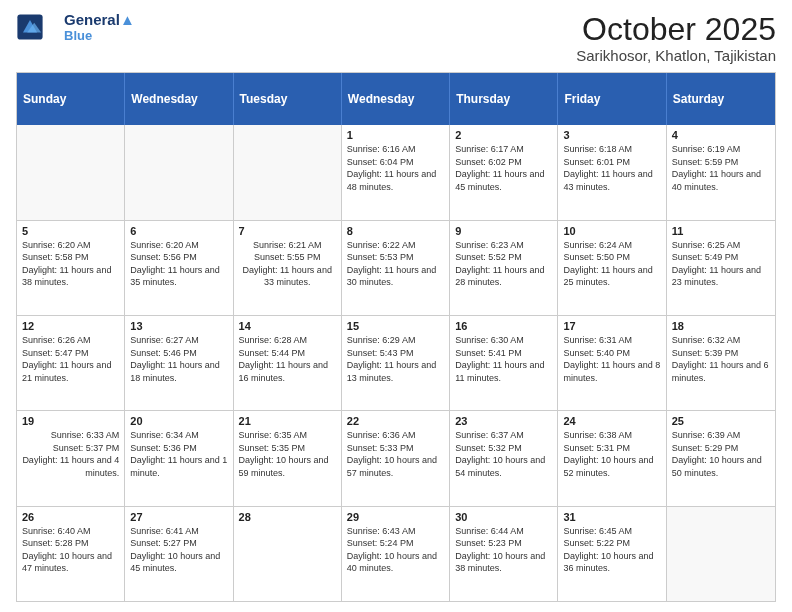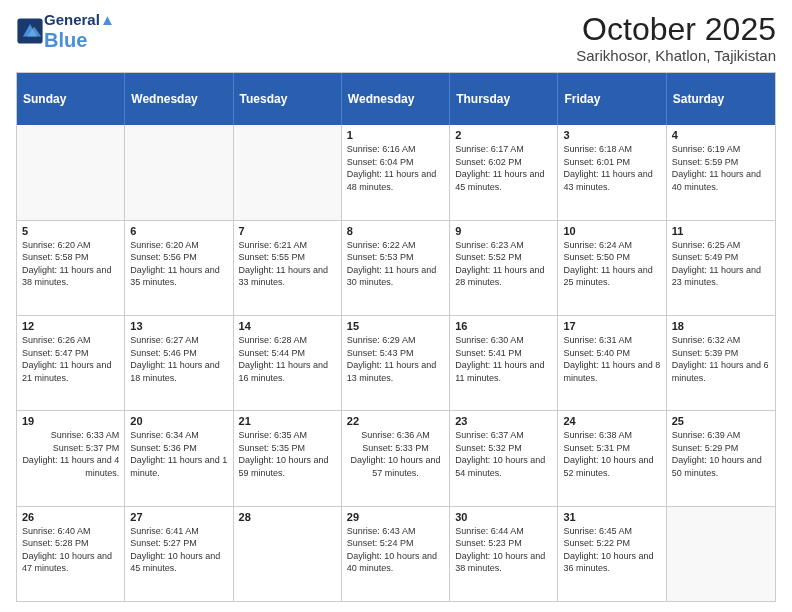--- a/index.html
+++ b/index.html
@@ -19,21 +19,21 @@
     }
     .header {
       display: flex;
       align-items: flex-start;
       justify-content: space-between;
       margin-bottom: 8px;
     }
     .logo {
       display: flex;
       align-items: center;
-      gap: 0;
+      gap: 20px;
     }
     .logo-icon {
       width: 28px;
       height: 28px;
     }
     .title-block {
       text-align: right;
     }
     .main-title {
       font-size: 32px;
@@ -106,21 +106,21 @@
 <div class="page">
   <div class="header">
     <div class="logo">
       <svg class="logo-icon" viewBox="0 0 40 40">
         <rect x="2" y="2" width="36" height="36" rx="4" fill="#1a3a6e"></rect>
         <polygon points="10,28 20,10 30,28" fill="#4a90d9"></polygon>
         <polygon points="16,28 26,14 36,28" fill="#6ab0f0" opacity="0.7"></polygon>
       </svg>
       <div>
         <div style="font-size:15px;font-weight:bold;color:#1a3a6e;line-height:1.1;">General<span style="color:#4a90d9;">▲</span></div>
-        <div style="font-size:20px;font-weight:bold;color:#4a90d9;line-height:1.1;">Blue</div>
+        <div style="font-size:13px;font-weight:bold;color:#4a90d9;line-height:1.1;">Blue</div>
       </div>
     </div>
     <div class="title-block">
       <div class="main-title">October 2025</div>
       <div class="subtitle">Sarikhosor, Khatlon, Tajikistan</div>
     </div>
   </div>
 
   <div class="calendar">
     <div class="calendar-header" id="cal-header">
@@ -170,21 +170,21 @@
 Daylight: 11 hours and 38 minutes.</div>
           </div>
           <div class="cal-cell">
             <div class="day-num">6</div>
             <div class="cell-text" style="white-space: pre-line;">Sunrise: 6:20 AM
 Sunset: 5:56 PM
 Daylight: 11 hours and 35 minutes.</div>
           </div>
           <div class="cal-cell">
             <div class="day-num">7</div>
-            <div class="cell-text" style="white-space: pre-line;">Sunrise: 6:21 AM
+            <div class="cell-text" style="white-space: pre-line; text-align: center;">Sunrise: 6:21 AM
 Sunset: 5:55 PM
 Daylight: 11 hours and 33 minutes.</div>
           </div>
           <div class="cal-cell">
             <div class="day-num">8</div>
             <div class="cell-text" style="white-space: pre-line;">Sunrise: 6:22 AM
 Sunset: 5:53 PM
 Daylight: 11 hours and 30 minutes.</div>
           </div>
           <div class="cal-cell">
@@ -264,21 +264,21 @@
 Daylight: 11 hours and 1 minute.</div>
           </div>
           <div class="cal-cell">
             <div class="day-num">21</div>
             <div class="cell-text" style="white-space: pre-line;">Sunrise: 6:35 AM
 Sunset: 5:35 PM
 Daylight: 10 hours and 59 minutes.</div>
           </div>
           <div class="cal-cell">
             <div class="day-num">22</div>
-            <div class="cell-text" style="white-space: pre-line; text-align: center;">Sunrise: 6:36 AM
+            <div class="cell-text" style="white-space: pre-line;">Sunrise: 6:36 AM
 Sunset: 5:33 PM
 Daylight: 10 hours and 57 minutes.</div>
           </div>
           <div class="cal-cell">
             <div class="day-num">23</div>
             <div class="cell-text" style="white-space: pre-line;">Sunrise: 6:37 AM
 Sunset: 5:32 PM
 Daylight: 10 hours and 54 minutes.</div>
           </div>
           <div class="cal-cell">

